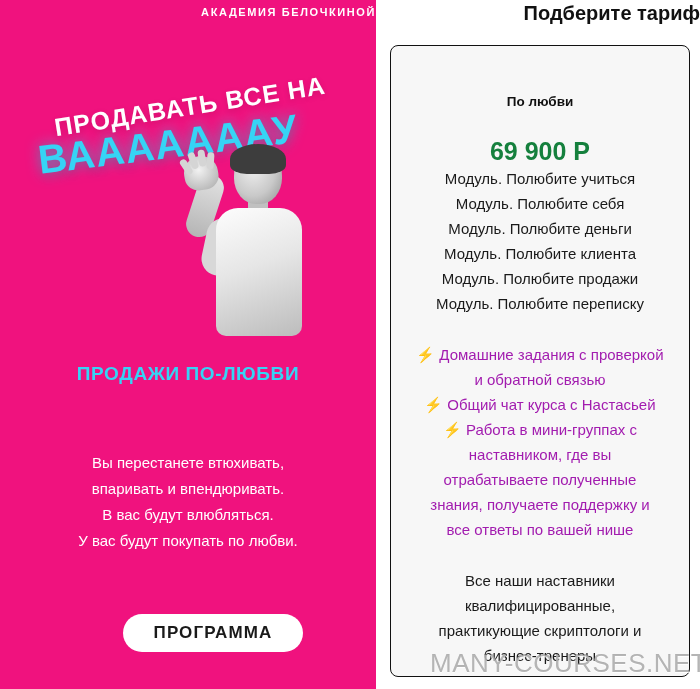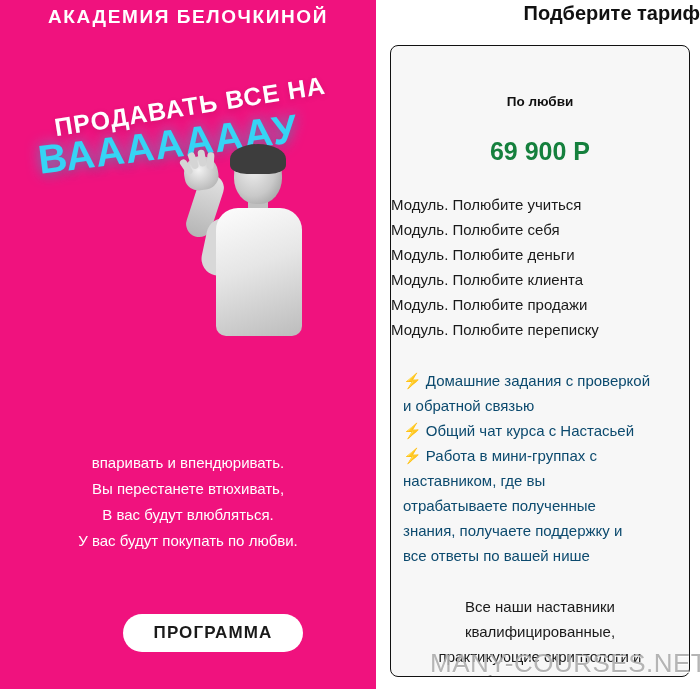--- a/index.html
+++ b/index.html
@@ -27,23 +27,23 @@
     width: 376px;
     height: 689px;
     background: #f0127e;
     overflow: hidden;
   }
   .academy-title {
     position: absolute;
     top: 6px;
     left: 0;
     width: 376px;
-    text-align: center;
+    text-align: right;
     color: #ffffff;
-    font-size: 19px;
+    font-size: 11px;
     font-weight: bold;
     letter-spacing: 1.6px;
     white-space: nowrap;
   }
 
   .hero {
     position: absolute;
     top: 70px;
     left: 0;
     width: 376px;
@@ -237,30 +237,29 @@
     color: #111111;
   }
   .card-price {
     margin-top: 28px;
     text-align: center;
     font-size: 25px;
     font-weight: bold;
     color: #15803d;
   }
   .modules {
-    margin-top: 26px;
-    text-align: left;
+    text-align: center;
     color: #1a1a1a;
     font-size: 15px;
     line-height: 25px;
   }
   .features {
     margin-top: 26px;
-    text-align: left;
-    color: #0c4a6e;
+    text-align: center;
+    color: #a21caf;
     font-size: 15px;
     line-height: 25px;
     padding: 0 12px;
   }
   .closing {
     margin-top: 26px;
     text-align: center;
     color: #1a1a1a;
     font-size: 15px;
     line-height: 25px;
@@ -305,24 +304,25 @@
           <div class="finger f4"></div>
         </div>
         <div class="shoulder-l"></div>
         <div class="neck"></div>
         <div class="torso"></div>
         <div class="head"></div>
         <div class="hair"></div>
       </div>
     </div>
 
+    <div class="subtitle-blue">ПРОДАЖИ ПО-ЛЮБВИ</div>
 
     <div class="pink-body">
+      <div>Вы перестанете втюхивать,</div>
       <div>впаривать и впендюривать.</div>
-      <div>Вы перестанете втюхивать,</div>
       <div>В вас будут влюбляться.</div>
       <div>У вас будут покупать по любви.</div>
     </div>
 
     <button class="program-button">ПРОГРАММА</button>
   </div>
 
   <div class="right-panel">
 
     <div class="right-title">Подберите тариф</div>

